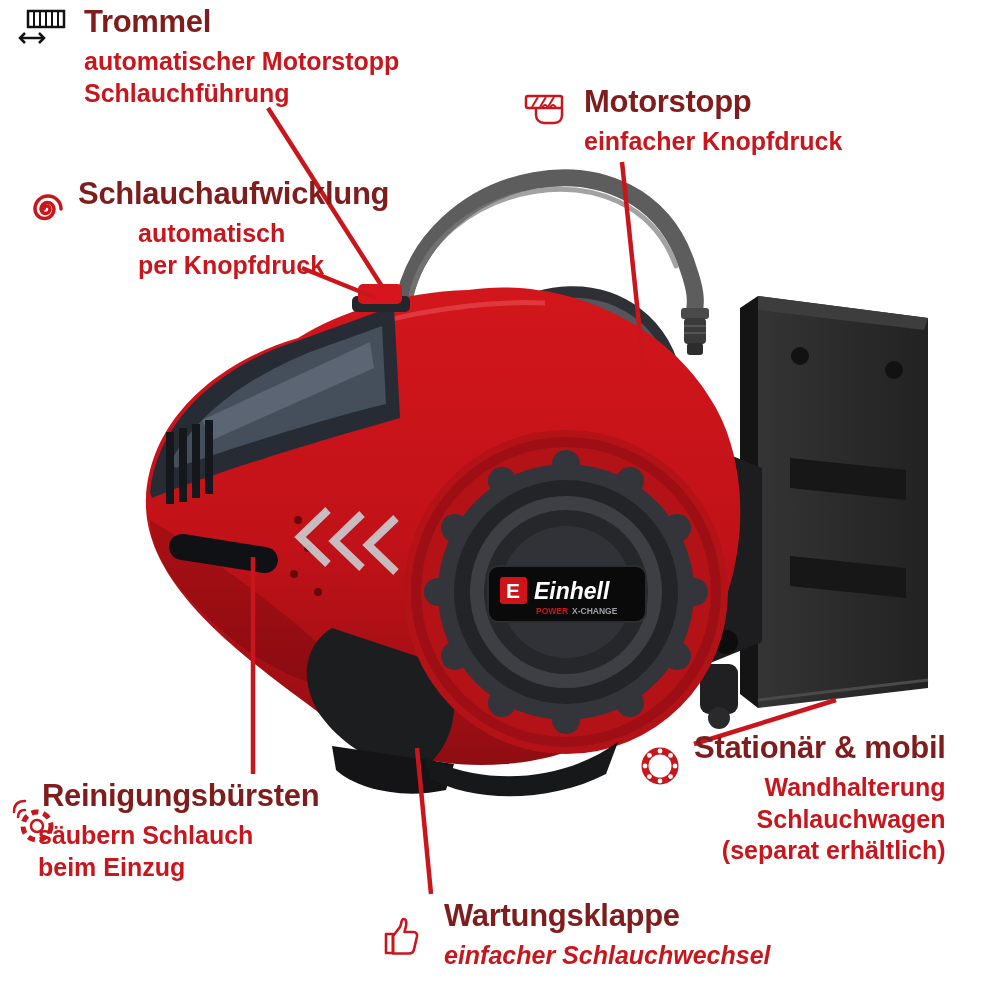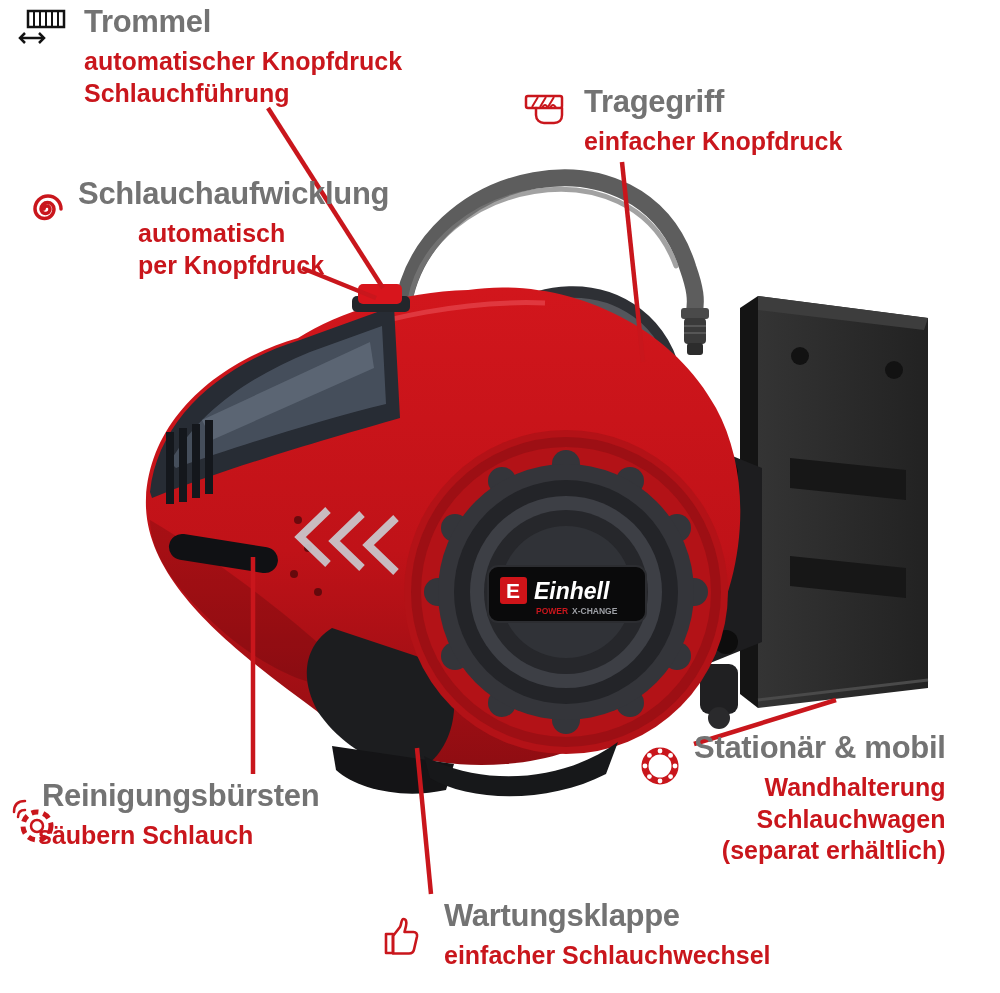--- a/index.html
+++ b/index.html
@@ -3,21 +3,21 @@
 <meta charset="utf-8">
 <style>
   html,body{margin:0;padding:0;background:#fff;}
   .stage{position:relative;width:1000px;height:993px;background:#ffffff;
          font-family:"Liberation Sans",sans-serif;overflow:hidden;}
   .layer{position:absolute;left:0;top:0;width:1000px;height:993px;}
   .lines{z-index:5;pointer-events:none;}
   .product{z-index:1;}
   .callout{position:absolute;z-index:10;}
   .icon{position:absolute;left:0;top:0;}
-  .c-title{font-size:31px;font-weight:700;color:#737373;letter-spacing:-0.3px;white-space:nowrap;}
+  .c-title{font-size:31px;font-weight:700;color:#7f1d1d;letter-spacing:-0.3px;white-space:nowrap;}
   .c-sub{font-size:25px;font-weight:700;color:#c9161c;line-height:1.26;white-space:nowrap;margin-top:6px;}
   .c-sub span{display:block;}
 </style>
 </head>
 <body>
 
 <div class="stage">
 
   <svg class="layer product" viewBox="0 0 1000 993">
     <defs>
@@ -165,21 +165,21 @@
     <span class="icon" style="top:4px;">
       <svg width="54" height="44" viewBox="0 0 54 44">
         <rect x="12" y="3" width="36" height="16" fill="none" stroke="#121212" stroke-width="2.5"></rect>
         <path d="M18,3 V19 M24,3 V19 M30,3 V19 M36,3 V19 M42,3 V19" stroke="#121212" stroke-width="2"></path>
         <path d="M4,30 H28" stroke="#121212" stroke-width="2.5"></path>
         <path d="M9,25 L4,30 L9,35 M23,25 L28,30 L23,35" fill="none" stroke="#121212" stroke-width="2.5"></path>
       </svg>
     </span>
     <div class="c-title" style="margin-left:68px;">Trommel</div>
     <div class="c-sub" style="margin-left:68px;">
-      <span>automatischer Knopfdruck</span>
+      <span>automatischer Motorstopp</span>
       <span>Schlauchführung</span>
     </div>
   </div>
 
   <div class="callout" style="left:18px;top:176px;">
     <span class="icon" style="top:8px;">
       <svg width="52" height="50" viewBox="0 0 52 50">
         <path d="M26,25 a3,3 0 0 1 6,0 a4.5,4.5 0 0 1 -9,0 a6.5,6.5 0 0 1 13,0 a9.5,9.5 0 0 1 -19,0 a13,13 0 0 1 26,0" fill="none" stroke="#c9161c" stroke-width="3.5" stroke-linecap="round"></path>
       </svg>
     </span>
@@ -192,37 +192,38 @@
 
   <div class="callout" style="left:522px;top:84px;">
     <span class="icon" style="top:8px;">
       <svg width="52" height="44" viewBox="0 0 52 44">
         <rect x="4" y="4" width="36" height="12" rx="2" fill="none" stroke="#c9161c" stroke-width="2.5"></rect>
         <path d="M10,15 L16,5 M18,15 L24,5 M26,15 L32,5" stroke="#c9161c" stroke-width="2"></path>
         <path d="M14,16 v7 c0,5 4,8 8,8 h10 c5,0 8,-3 8,-8 v-7" fill="none" stroke="#c9161c" stroke-width="2.5" stroke-linecap="round"></path>
         <path d="M20,16 q3,-6 6,0 M28,16 q3,-6 6,0" fill="none" stroke="#c9161c" stroke-width="2.2"></path>
       </svg>
     </span>
-    <div class="c-title" style="margin-left:62px;">Tragegriff</div>
+    <div class="c-title" style="margin-left:62px;">Motorstopp</div>
     <div class="c-sub" style="margin-left:62px;">
       <span>einfacher Knopfdruck</span>
     </div>
   </div>
 
   <div class="callout" style="left:10px;top:778px;">
     <span class="icon" style="top:18px;">
       <svg width="50" height="50" viewBox="0 0 50 50">
         <circle cx="27" cy="30" r="14" fill="none" stroke="#c9161c" stroke-width="5" stroke-dasharray="7 5"></circle>
         <circle cx="27" cy="30" r="6" fill="none" stroke="#c9161c" stroke-width="2.5"></circle>
         <path d="M4,16 q0,-11 11,-11 M8,21 q0,-7 7,-7" fill="none" stroke="#c9161c" stroke-width="2.5" stroke-linecap="round"></path>
       </svg>
     </span>
     <div class="c-title" style="margin-left:32px;">Reinigungsbürsten</div>
     <div class="c-sub" style="margin-left:28px;">
       <span>säubern Schlauch</span>
+      <span>beim Einzug</span>
     </div>
   </div>
 
   <div class="callout" style="left:636px;top:730px;text-align:right;">
     <span class="icon" style="top:12px;">
       <svg width="48" height="48" viewBox="0 0 48 48">
         <circle cx="24" cy="24" r="15" fill="none" stroke="#c9161c" stroke-width="7"></circle>
         <g fill="#ffffff">
           <circle cx="39" cy="24" r="2.4"></circle>
             <circle cx="34.6" cy="34.6" r="2.4"></circle>
@@ -244,18 +245,18 @@
   </div>
 
   <div class="callout" style="left:380px;top:898px;">
     <span class="icon" style="top:12px;">
       <svg width="48" height="50" viewBox="0 0 48 50">
         <path d="M6,24 h7 v19 H6 z" fill="none" stroke="#c9161c" stroke-width="2.6" stroke-linejoin="round"></path>
         <path d="M13,26 l7,-9 c1.5,-2 1,-8 3.5,-8 c2.5,0 3.5,3 2.5,7 l-1.5,6 h9 c2.5,0 4,2 3.5,4.5 l-3,13 c-0.5,2.5 -2.5,4 -5,4 H13 z" fill="none" stroke="#c9161c" stroke-width="2.6" stroke-linejoin="round"></path>
       </svg>
     </span>
     <div class="c-title" style="margin-left:64px;">Wartungsklappe</div>
-    <div class="c-sub" style="margin-left:64px;">
+    <div class="c-sub" style="margin-left:64px;font-style:italic;">
       <span>einfacher Schlauchwechsel</span>
     </div>
   </div>
 
 </div>
 
 </body></html>

